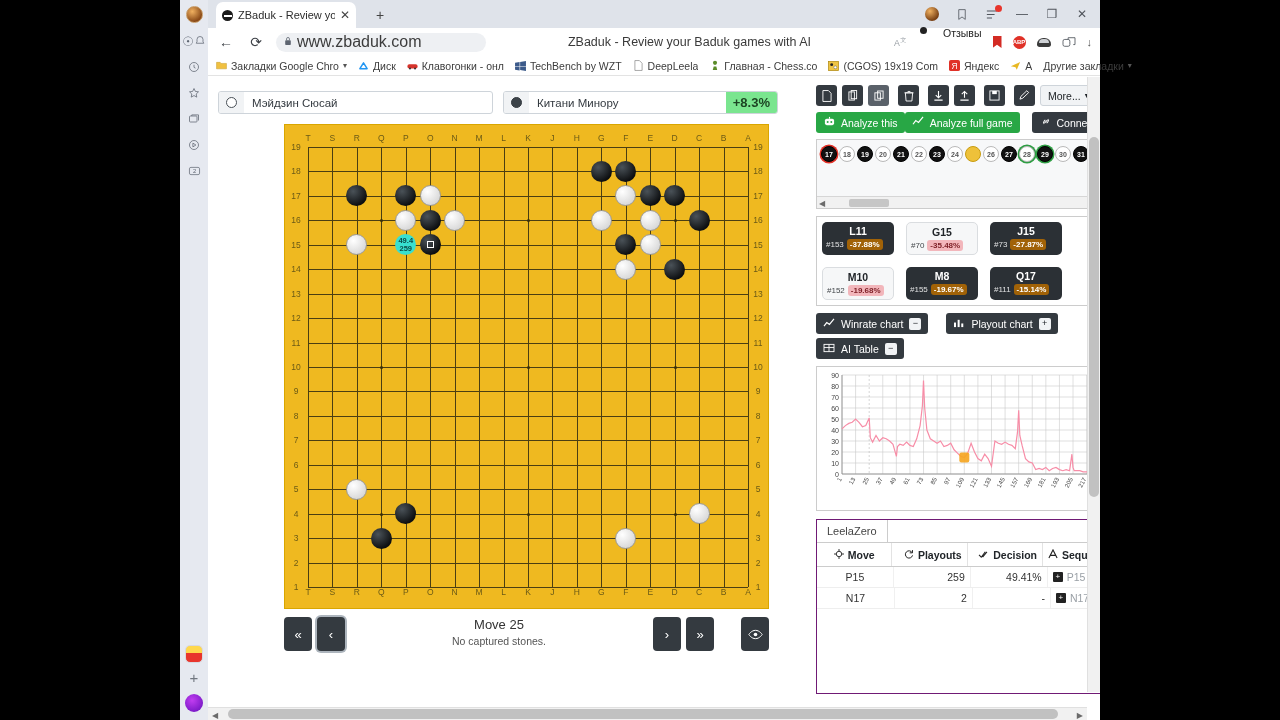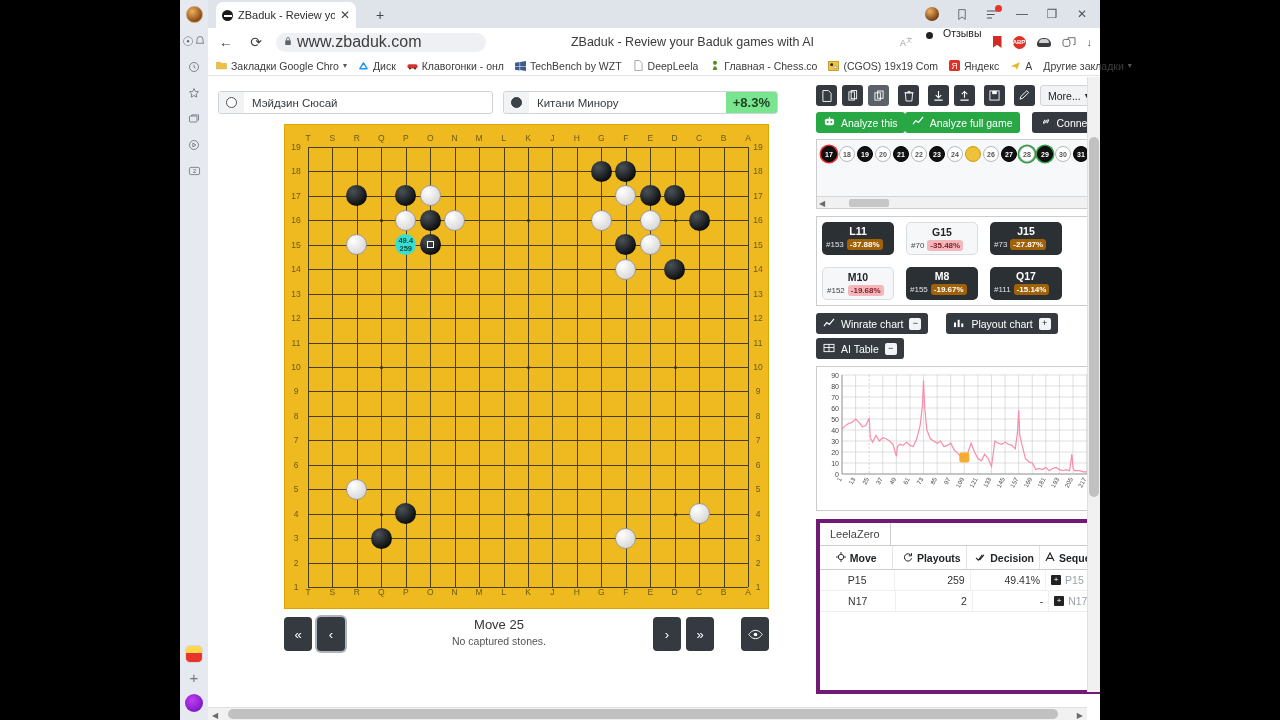--- a/index.html
+++ b/index.html
@@ -53,21 +53,21 @@
   .navbar { position:absolute; left:28px; top:28px; width:892px; height:28px; background:#fff;
      display:flex; align-items:center; gap:10px; padding:0 8px; }
   .nav-btn { width:20px;height:20px;display:flex;align-items:center;justify-content:center;color:#3d4147;font-size:14px;}
   .omnibox { width:210px; height:19px; background:#eef0f3; border-radius:10px;
       display:flex; align-items:center; gap:5px; padding:0 8px; }
   .omnibox .lock { font-size:9px; color:#5d6470; }
   .omnibox .url { font-size:16px; color:#3c3c3c; white-space:nowrap;}
   .pagetitle { flex:1 1 auto; text-align:center; font-size:12.5px; color:#3a3a3a; white-space:nowrap;}
   .nav-right { display:flex; align-items:center; gap:11px; }
   .nr { display:flex;align-items:center;justify-content:center; font-size:11px; color:#555; }
-  .otz { display:flex;align-items:flex-end;gap:10px; border-bottom:1.5px solid #333; padding-bottom:18px; font-size:10.5px;color:#222;}
+  .otz { display:flex;align-items:flex-start;gap:16px; border-bottom:1.5px solid #333; padding-bottom:18px; font-size:10.5px;color:#222;}
   .otz .dot{width:7px;height:7px;border-radius:50%;background:#222;}
   .ico-bookmark{width:9px;height:12px;background:#d32b24;
      clip-path:polygon(0 0,100% 0,100% 100%,50% 72%,0 100%);}
   .ico-abp{width:13px;height:13px;border-radius:50%;background:#e03127;color:#fff;font-size:6px;
      display:flex;align-items:center;justify-content:center;font-weight:bold;}
   .ico-car{width:14px;height:9px;background:#3b3b3b;border-radius:7px 7px 3px 3px;position:relative;}
   .ico-car:before{content:"";position:absolute;left:2px;top:1.5px;width:10px;height:4px;background:#cfd2d6;border-radius:5px 5px 0 0;}
 
   
   .bmbar { position:absolute; left:28px; top:56px; width:892px; height:20px; background:#fff;
@@ -152,21 +152,21 @@
   .pct-mid { background:#f2b6bb; color:#7d1f26; }
 
   .chartbtns { display:flex; gap:6px; margin-bottom:4px; }
   .chartbtns2 { display:flex; gap:6px; margin-bottom:7px; }
   .chipbtn { height:21px; background:#343a40; color:#fff; border-radius:3px; display:flex; align-items:center; gap:6px; padding:0 7px; font-size:10.5px;}
   .chipbtn .togg { width:12px;height:12px; background:#f1f3f5; color:#212529; border-radius:2px;
       display:flex;align-items:center;justify-content:center; font-size:9px; line-height:1;}
 
   .winchart { position:relative; height:145px; border:1px solid #ccc; background:#fff; margin-bottom:8px; }
 
-  .aitable { position:relative; border:4px solid #701a75; background:#fff; height:175px; }
+  .aitable { position:relative; border:1px solid #701a75; background:#fff; height:175px; }
   .ai-tabs { display:flex; border-bottom:1px solid #ccc; }
   .ai-tab { padding:5px 10px; font-size:11px; color:#444; border-right:1px solid #ccc; background:#fff;}
   .ai-head { display:flex; font-size:10.5px; font-weight:bold; color:#212529; border-bottom:1px solid #ccc;}
   .ai-head > div { padding:4px 5px; border-right:1px solid #e3e3e3; display:flex; align-items:center; gap:4px;}
   .ai-row { display:flex; font-size:10.5px; color:#333; border-bottom:1px solid #eee;}
   .ai-row > div { padding:4px 5px; border-right:1px solid #f0f0f0; }
   .c-move { width:78px; justify-content:center; }
   .c-play { width:78px; justify-content:flex-end; }
   .c-dec  { width:78px; justify-content:flex-end; }
   .c-seq  { flex:1 1 auto; }

